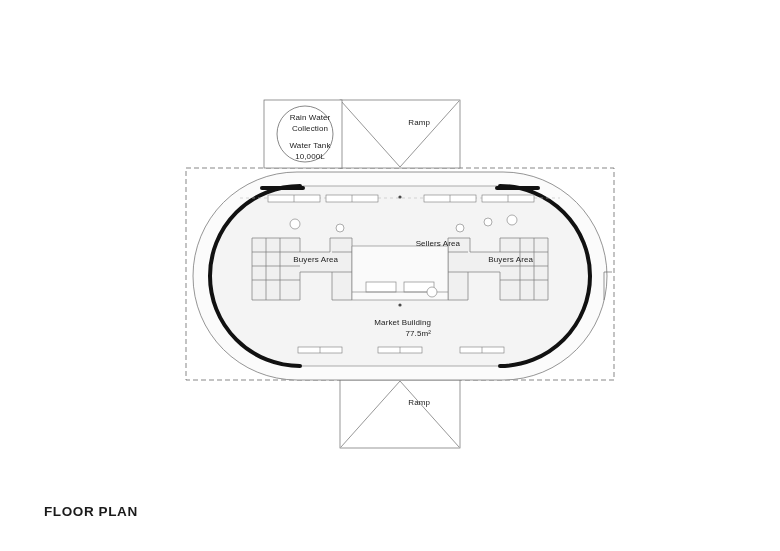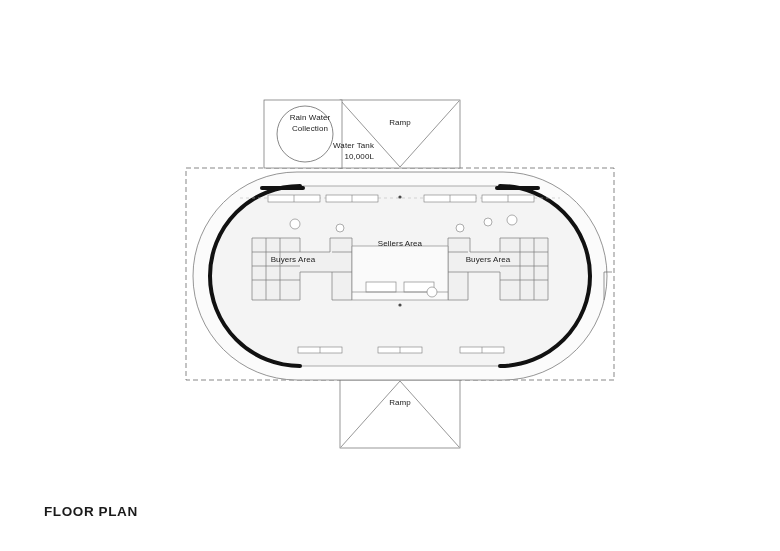--- a/index.html
+++ b/index.html
@@ -34,34 +34,34 @@
     width: 780px;
     height: 470px;
   }
 
   
   .plan-label {
     position: absolute;
     font-size: 8px;
     line-height: 1.35;
     color: #1a1a1a;
-    text-align: center;
+    text-align: right;
     white-space: pre-line;
     letter-spacing: .1px;
   }
   .plan-label.left-align { text-align: left; }
 
   #label-ramp-top  { left: 370px; top: 118px; width: 60px; }
   #label-ramp-bot  { left: 370px; top: 398px; width: 60px; }
   #label-sellers   { left: 340px; top: 239px; width: 120px; }
   #label-buyers-l  { left: 248px; top: 255px; width: 90px; }
   #label-buyers-r  { left: 443px; top: 255px; width: 90px; }
   #label-market    { left: 311px; top: 318px; width: 120px; font-size: 8px; }
   #label-tank      { left: 278px; top: 113px; width: 64px; text-align: center; }
-  #label-tank2     { left: 278px; top: 141px; width: 64px; text-align: right; margin-left: 32px; }
+  #label-tank2     { left: 278px; top: 141px; width: 64px; text-align: center; }
 
   
   #titleblock {
     position: absolute;
     left: 0;
     top: 470px;
     width: 780px;
     height: 81px;
   }
   #floor-plan-title {
@@ -168,20 +168,22 @@
 
       <polyline points="612,272 604,272 604,300" fill="none" stroke="#6a6a6a" stroke-width="0.7"></polyline>
 
     </svg>
 
     <div class="plan-label" id="label-ramp-top">Ramp</div>
     <div class="plan-label" id="label-ramp-bot">Ramp</div>
     <div class="plan-label" id="label-sellers">Sellers Area</div>
     <div class="plan-label" id="label-buyers-l">Buyers Area</div>
     <div class="plan-label" id="label-buyers-r">Buyers Area</div>
+    <div class="plan-label" id="label-market">Market Building
+77.5m²</div>
     <div class="plan-label left-align" id="label-tank">Rain Water
 Collection</div>
     <div class="plan-label left-align" id="label-tank2">Water Tank
 10,000L</div>
   </div>
 
   <div id="titleblock">
 
     <div id="floor-plan-title">FLOOR PLAN</div>
 

